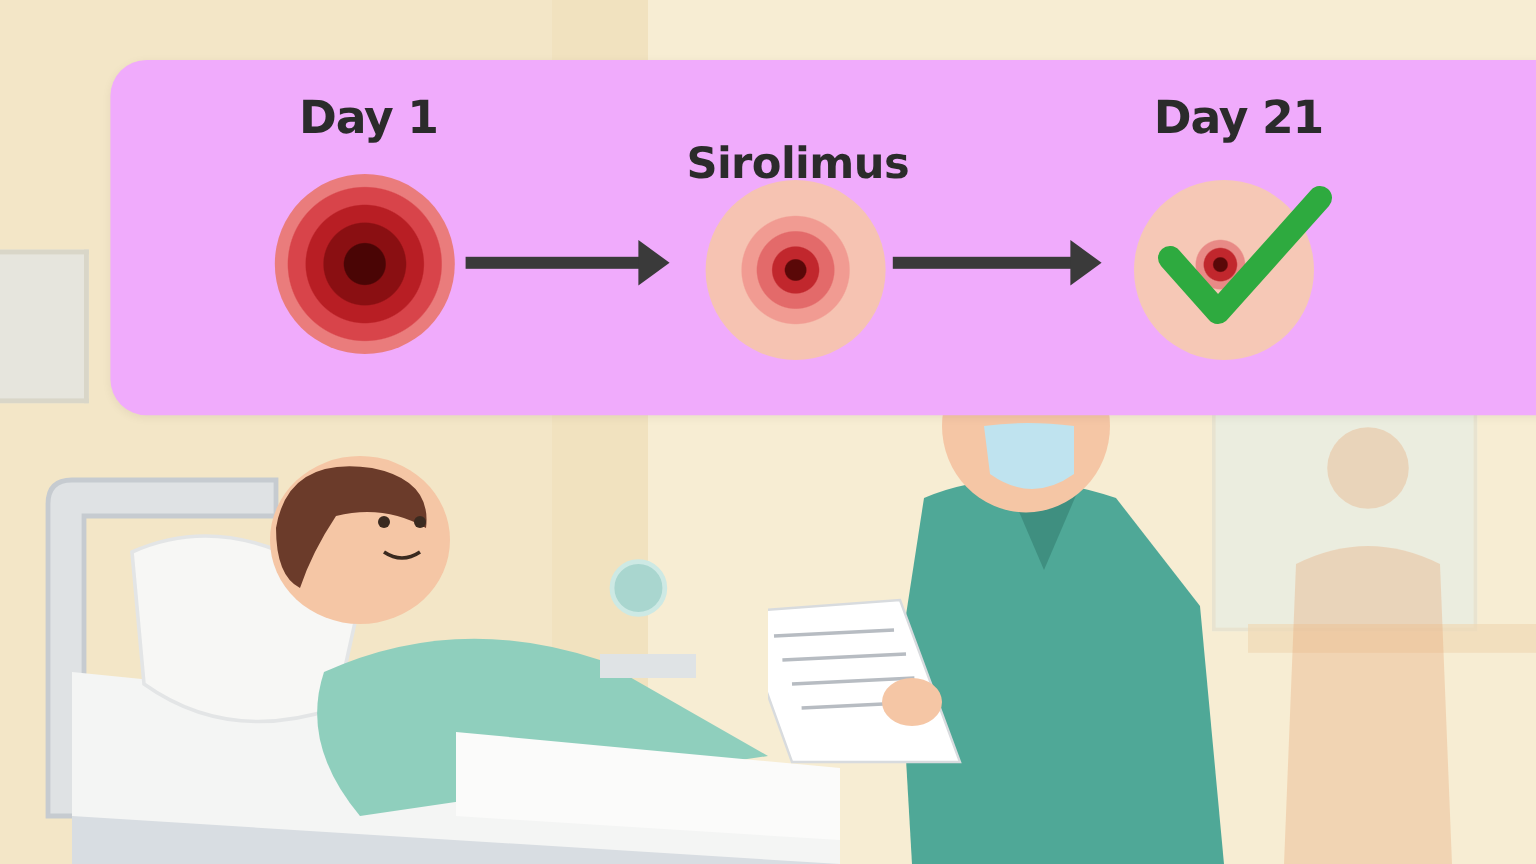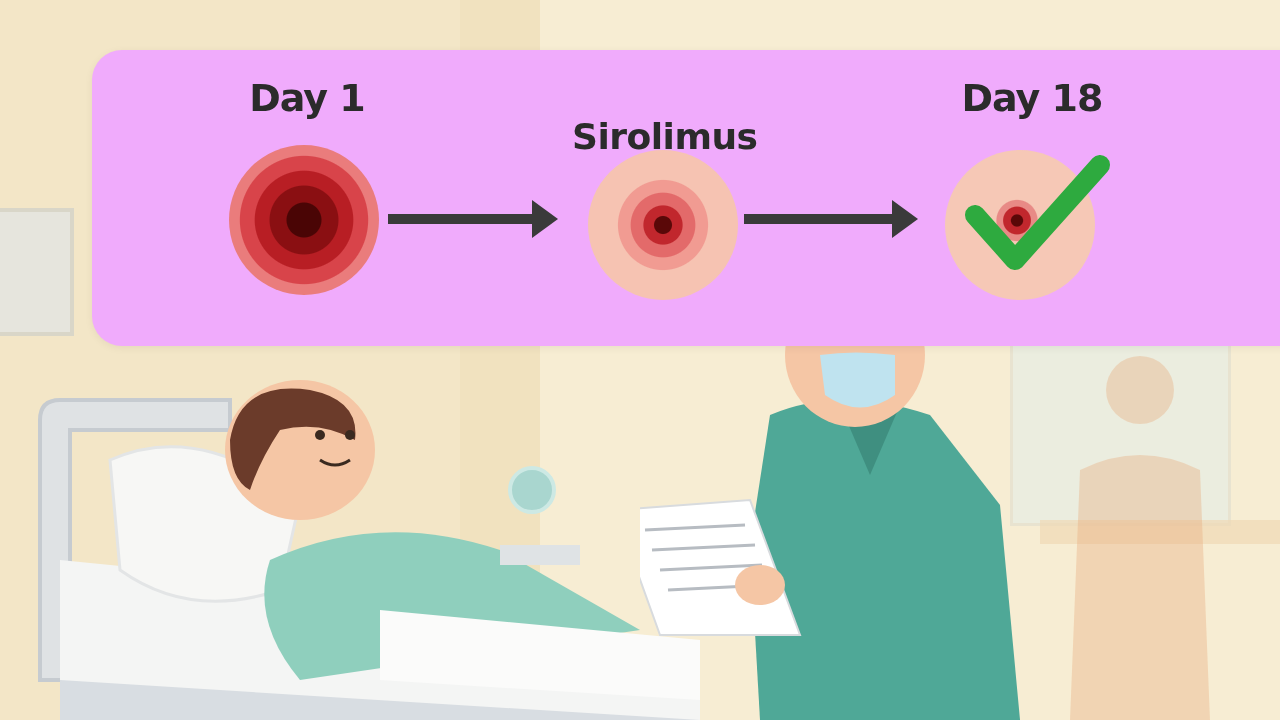--- a/index.html
+++ b/index.html
@@ -66,21 +66,21 @@
       <line x1="12" y1="305" x2="115" y2="300"></line>
       <line x1="20" y1="325" x2="122" y2="320"></line>
       <line x1="28" y1="345" x2="130" y2="340"></line>
     </g>
     <ellipse cx="120" cy="340" rx="25" ry="20" fill="#f5c6a5"></ellipse>
   </svg>
 
   <div class="card">
     <div class="label" style="left:140px;top:26px;width:150px;">Day 1</div>
     <div class="sublabel" style="left:480px;top:66px;width:184px;">Sirolimus</div>
-    <div class="label" style="left:855px;top:26px;width:170px;">Day 18</div>
+    <div class="label" style="left:855px;top:26px;width:170px;">Day 21</div>
 
     <div class="lesion" style="left:137px;top:95px;background:radial-gradient(circle,#4a0505 0 16%,#8a0f12 17% 32%,#b81e24 33% 46%,#d8444a 47% 60%,#ea7c7c 61% 74%,#f3a899 75% 88%,#f6c3b0 89% 100%);"></div>
     <div class="arrow" style="left:296px;top:164px;width:148px;"></div>
 
     <div class="lesion" style="left:496px;top:100px;background:radial-gradient(circle,#5a0808 0 8%,#c1272d 9% 18%,#e36a6a 19% 30%,#f19b92 31% 42%,#f6c3b2 43% 100%);"></div>
     <div class="arrow" style="left:652px;top:164px;width:152px;"></div>
 
     <div class="lesion" style="left:853px;top:100px;background:radial-gradient(circle at 48% 47%,#5a0808 0 5%,#c1272d 6% 12%,#e88a86 13% 18%,#f6c8b6 19% 100%);"></div>
     <svg style="position:absolute;left:868px;top:100px;" width="160" height="130" viewBox="0 0 160 130">
       <path d="M15 65 L55 110 L140 15" stroke="#2eaa3f" stroke-width="20" stroke-linecap="round" stroke-linejoin="round" fill="none"></path>

